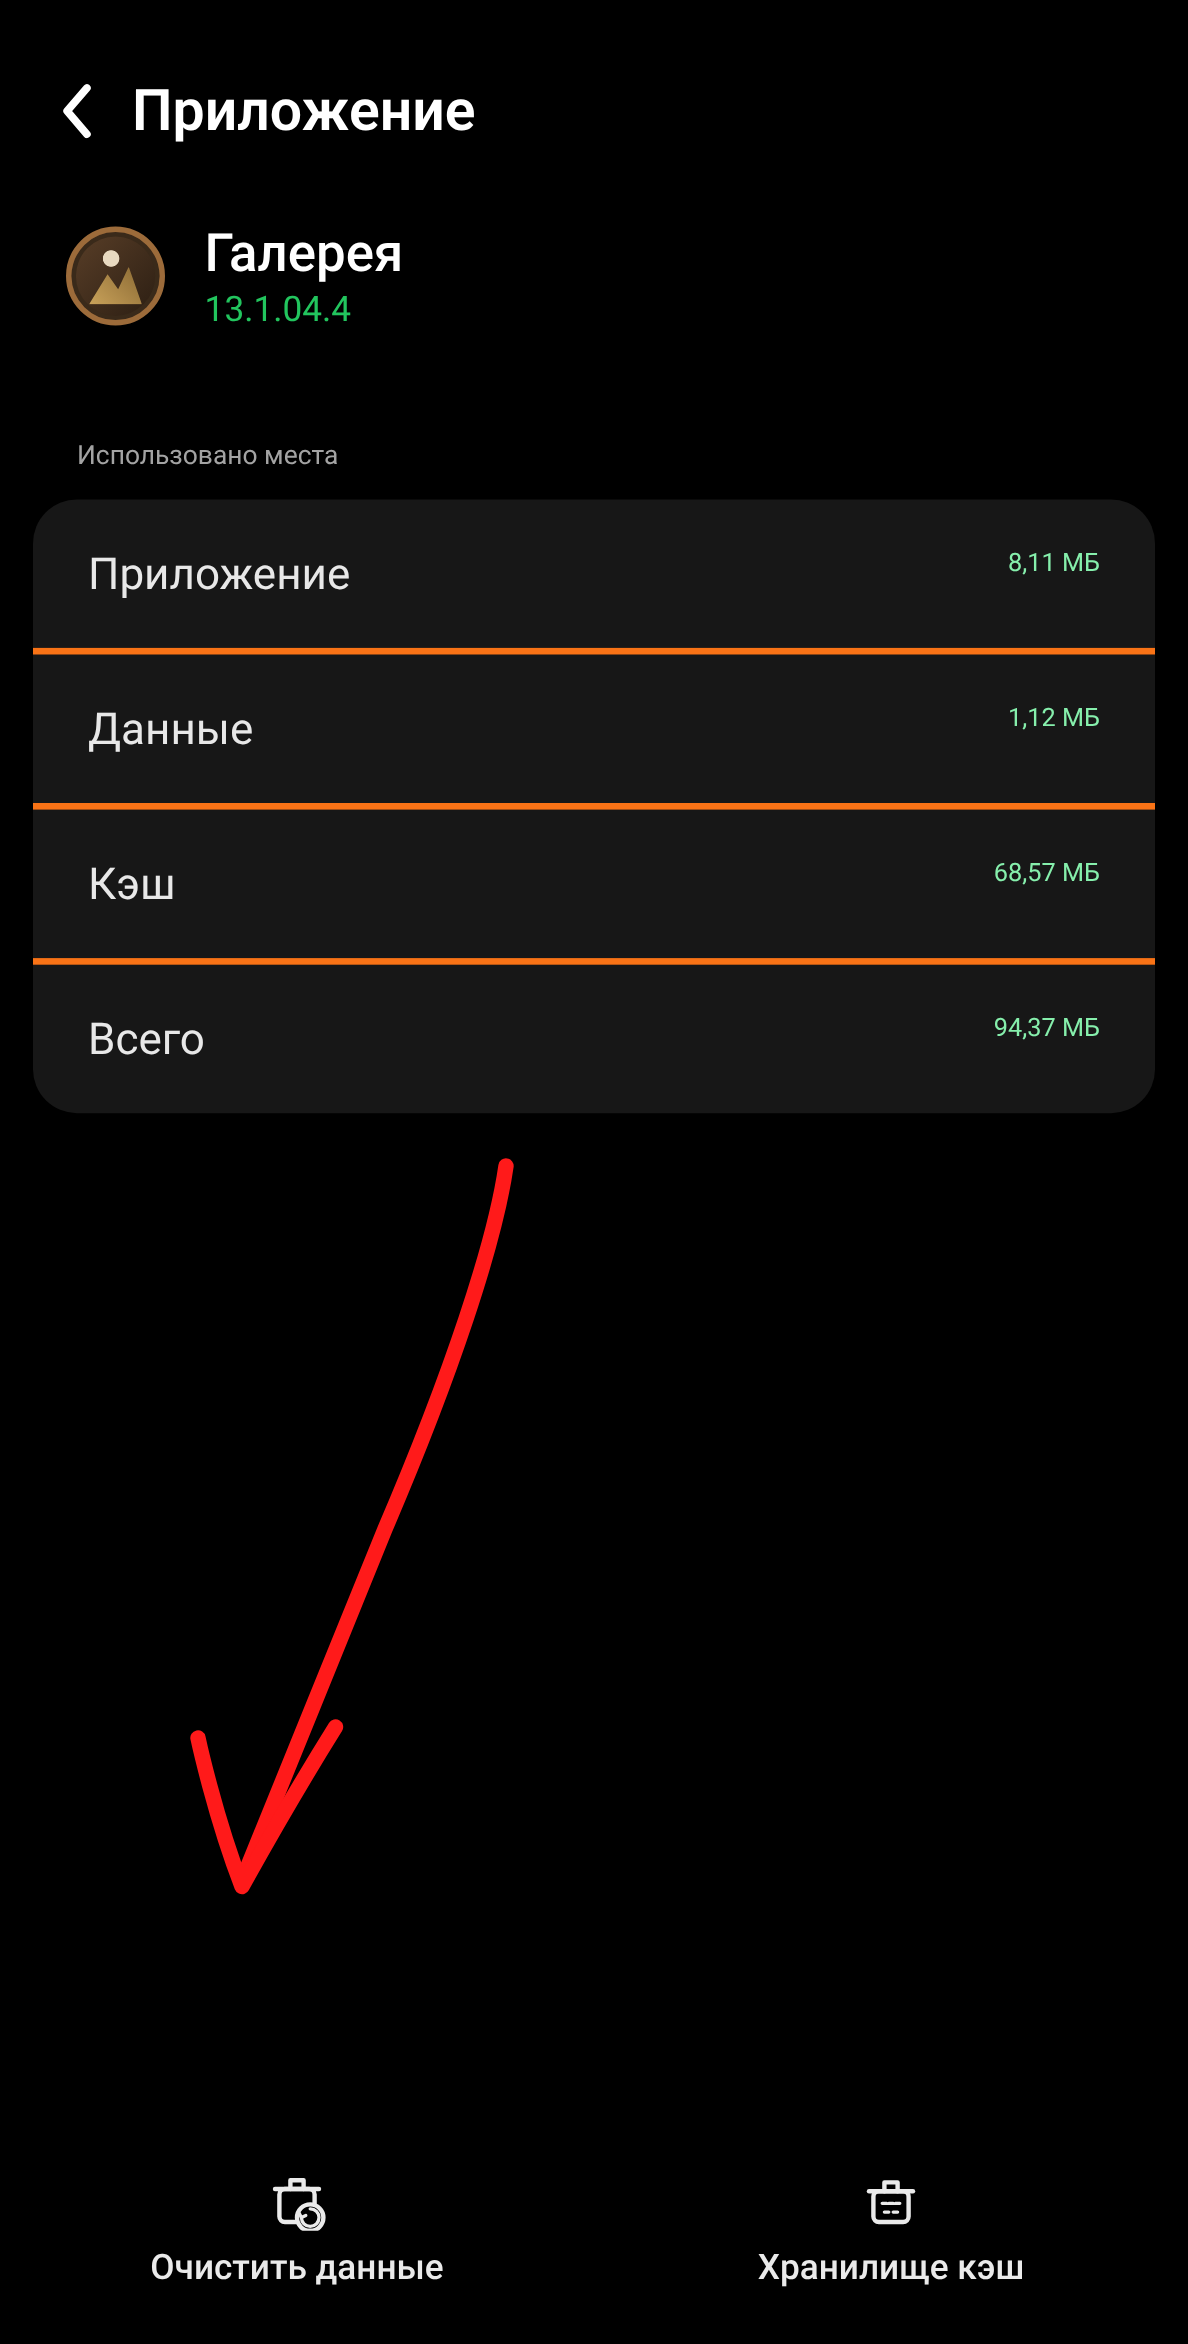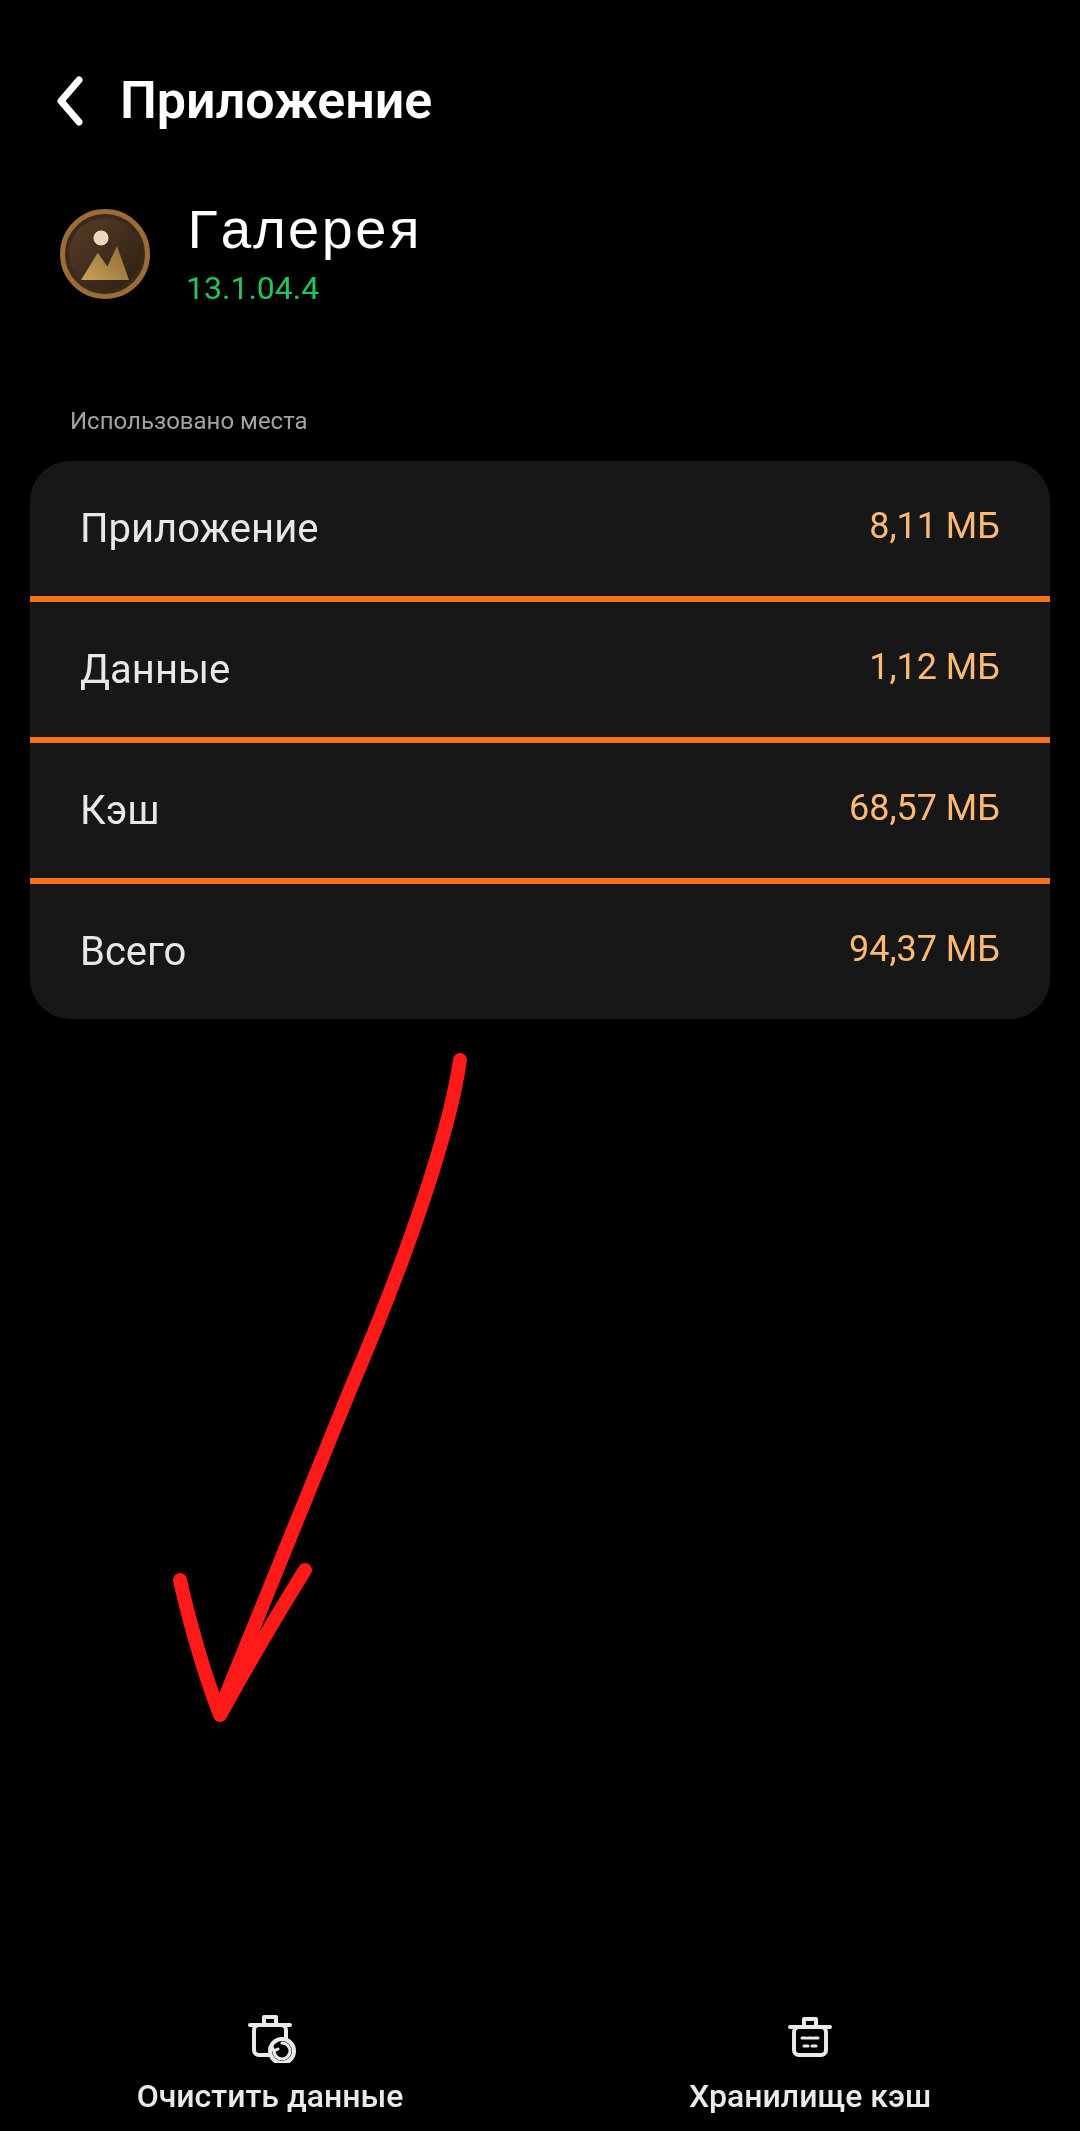--- a/index.html
+++ b/index.html
@@ -53,23 +53,22 @@
     right: 16px;
     bottom: 14px;
     height: 34px;
     background: linear-gradient(45deg, #c9a25a 0%, #8b6a34 100%);
     clip-path: polygon(0 100%, 35% 20%, 55% 60%, 75% 0, 100% 100%);
   }
   .app-meta {
     margin-left: 36px;
   }
   .app-name {
-    font-size: 56px;
+    font-size: 48px;
     font-weight: 500;
-    font-family: Liberation Mono, monospace;
   }
   .app-version {
     font-size: 32px;
     color: #22c55e;
     margin-top: 4px;
   }
   .section-label {
     font-size: 24px;
     color: #a3a3a3;
     padding: 60px 70px 26px 70px;
@@ -87,31 +86,30 @@
     padding: 44px 50px;
   }
   .row + .row {
     border-top: 6px solid #f97316;
   }
   .row-label {
     font-size: 40px;
     color: #e8e8e8;
   }
   .row-value {
-    font-size: 36px;
-    color: #fdba74;
+    font-size: 23px;
+    color: #86efac;
   }
   .bottom-bar {
     position: absolute;
     left: 0;
     right: 0;
-    bottom: 16px;
+    bottom: 5px;
     height: 200px;
     display: flex;
-    align-items: flex-end;
   }
   .bottom-btn {
     flex: 1;
     display: flex;
     flex-direction: column;
     align-items: center;
     justify-content: center;
     gap: 14px;
     cursor: pointer;
   }

